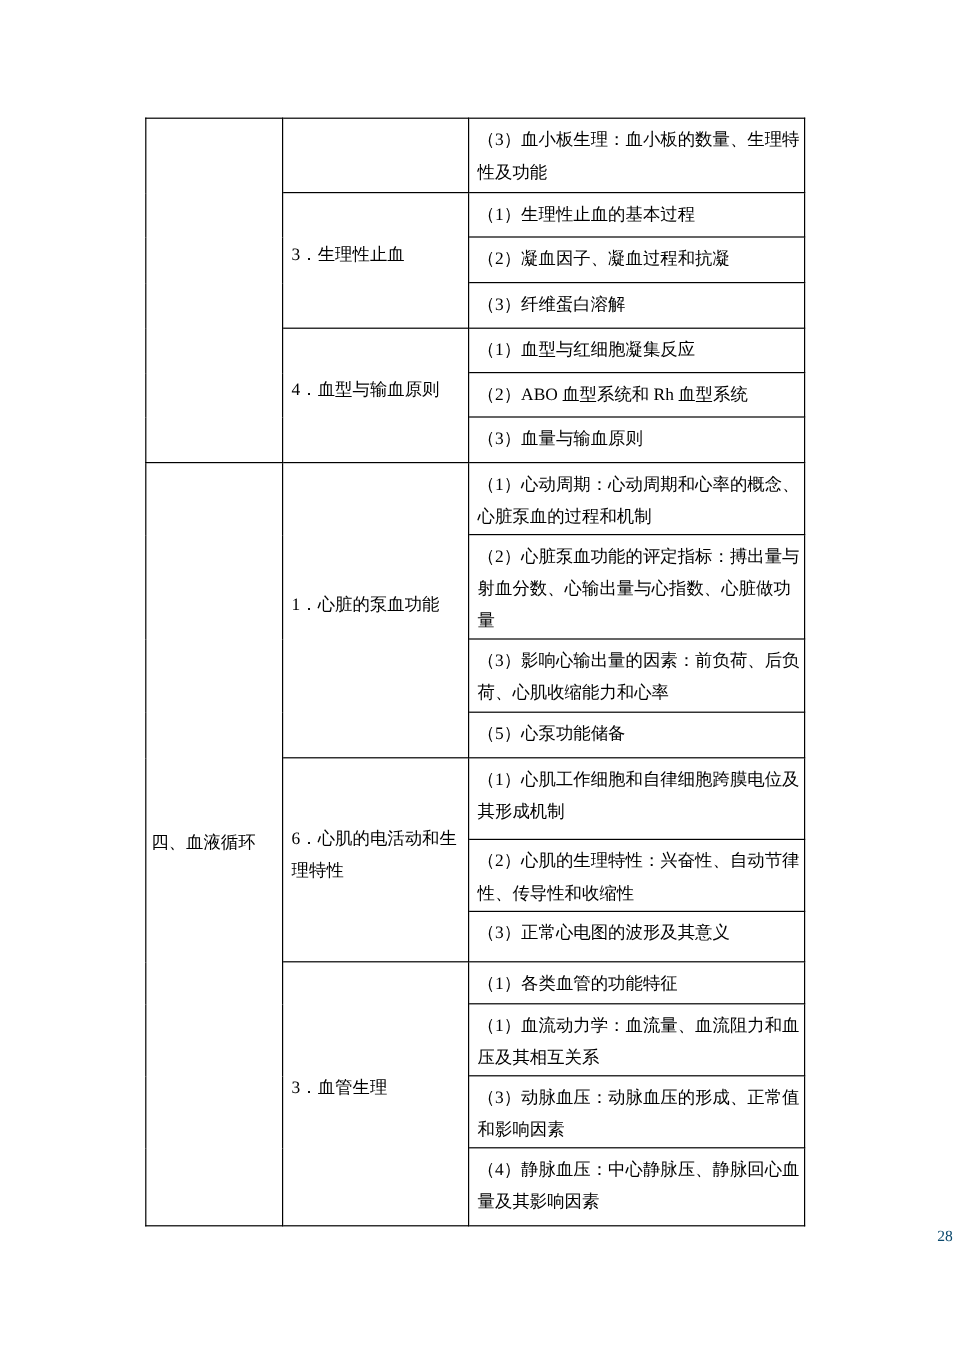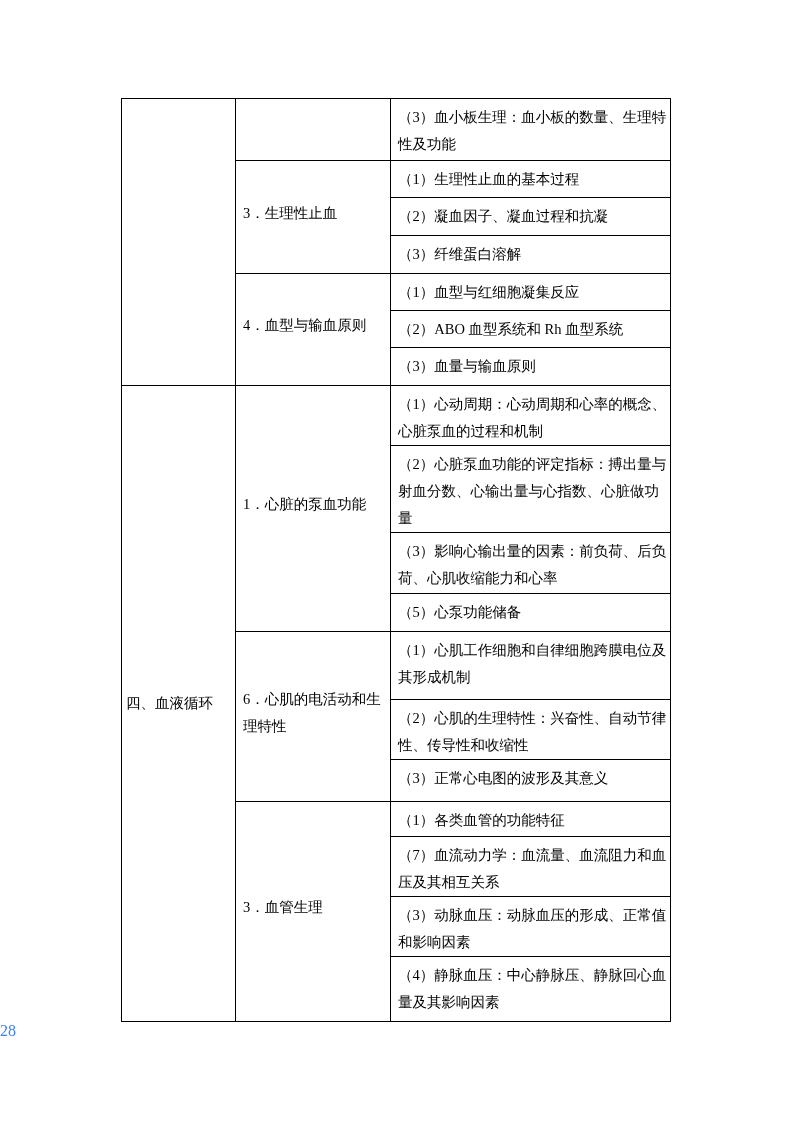--- a/index.html
+++ b/index.html
@@ -53,23 +53,23 @@
   
   .r62 { height: 62px; } .r60 { height: 60px; } .r61 { height: 61px; font-family: Liberation Serif, serif; }
   .r37 { height: 37px; } .r38 { height: 38px; } .r84 { height: 84px; }
   .r68 { height: 68px; } .r57 { height: 57px; } .r42 { height: 42px; }
   .r35 { height: 35px; } .r65 { height: 65px; }
   .page-number {
     position: absolute;
     left: 0;
     right: 0;
     top: 1022px;
-    text-align: left;
-    font-size: 16px;
-    color: #3b82f6;
+    text-align: right;
+    font-size: 13px;
+    color: #0c4a6e;
   }
 </style>
 </head>
 <body>
 
 <div class="page">
 
   <table class="syllabus">
     <colgroup>
         <col class="c1">
@@ -126,21 +126,21 @@
         <td class="item">（2）心肌的生理特性：兴奋性、自动节律性、传导性和收缩性</td>
       </tr>
       <tr class="r42">
         <td class="item">（3）正常心电图的波形及其意义</td>
       </tr>
       <tr class="r35">
         <td class="subsection" rowspan="4">3．血管生理</td>
         <td class="item">（1）各类血管的功能特征</td>
       </tr>
       <tr class="r60">
-        <td class="item">（7）血流动力学：血流量、血流阻力和血压及其相互关系</td>
+        <td class="item">（1）血流动力学：血流量、血流阻力和血压及其相互关系</td>
       </tr>
       <tr class="r60">
         <td class="item">（3）动脉血压：动脉血压的形成、正常值和影响因素</td>
       </tr>
       <tr class="r65">
         <td class="item">（4）静脉血压：中心静脉压、静脉回心血量及其影响因素</td>
       </tr>
     </tbody>
   </table>
 

